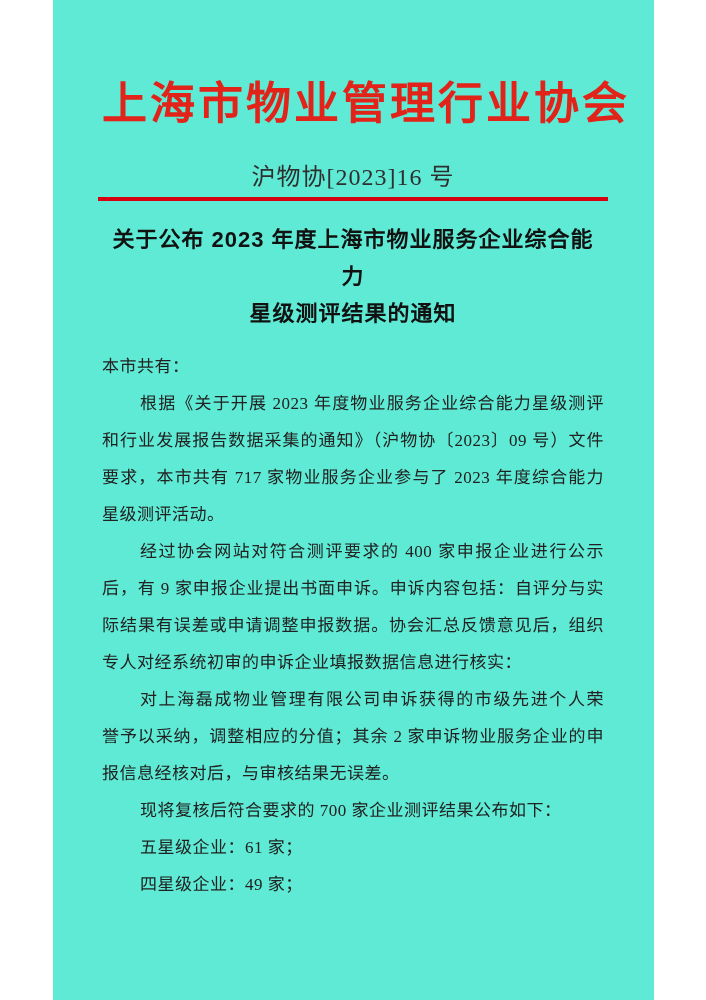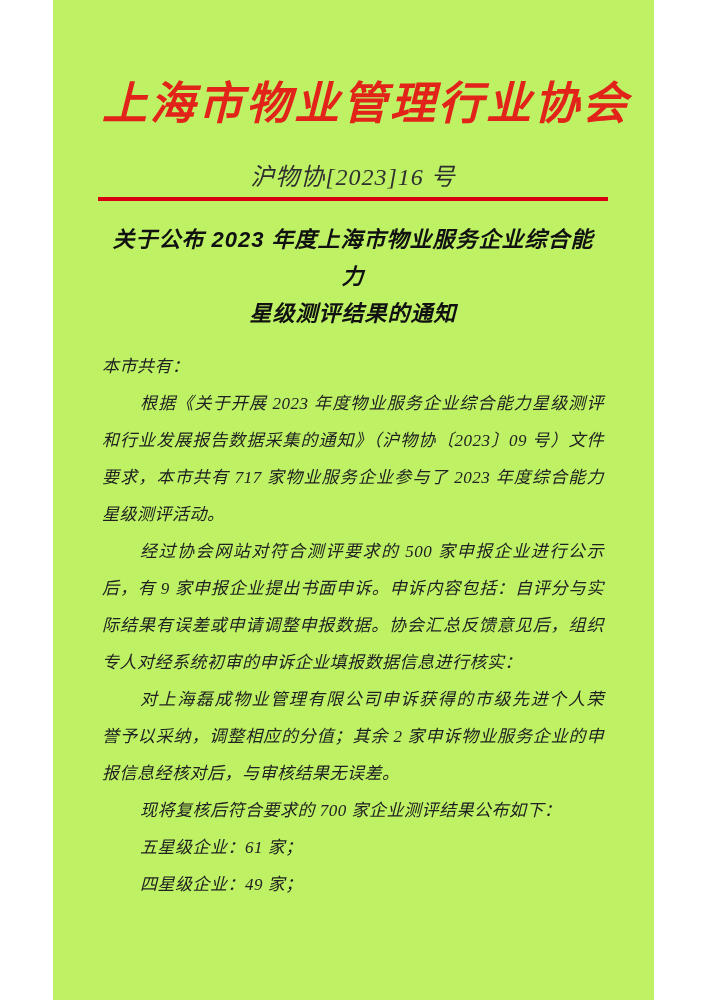--- a/index.html
+++ b/index.html
@@ -5,24 +5,23 @@
   html, body {
     margin: 0;
     padding: 0;
     background: #ffffff;
   }
   .page {
     position: relative;
     width: 601px;
     height: 1000px;
     margin: 0 auto;
-    background: #bef264;
+    background: #5eead4;
     overflow: hidden;
     font-family: "Liberation Serif", "DejaVu Serif", serif;
-    font-style: italic;
   }
   .content {
     width: 502px;
     margin: 0 auto;
   }
   
   .org-title {
     padding-top: 78px;
     font-size: 45px;
     line-height: 52px;
@@ -94,21 +93,21 @@
       <div class="notice-title-line">星级测评结果的通知</div>
     </div>
 
     <div class="body-text">
       <div class="line">本市共有：</div>
 
       <div class="line indent fill">根据《关于开展 2023 年度物业服务企业综合能力星级测评</div>
       <div class="line fill">和行业发展报告数据采集的通知》（沪物协〔2023〕09 号）文件</div>
       <div class="line fill">要求，本市共有 717 家物业服务企业参与了 2023 年度综合能力</div>
       <div class="line">星级测评活动。</div>
-      <div class="line indent fill">经过协会网站对符合测评要求的 500 家申报企业进行公示</div>
+      <div class="line indent fill">经过协会网站对符合测评要求的 400 家申报企业进行公示</div>
       <div class="line fill">后，有 9 家申报企业提出书面申诉。申诉内容包括：自评分与实</div>
       <div class="line fill">际结果有误差或申请调整申报数据。协会汇总反馈意见后，组织</div>
       <div class="line">专人对经系统初审的申诉企业填报数据信息进行核实：</div>
       <div class="line indent fill">对上海磊成物业管理有限公司申诉获得的市级先进个人荣</div>
       <div class="line fill">誉予以采纳，调整相应的分值；其余 2 家申诉物业服务企业的申</div>
       <div class="line">报信息经核对后，与审核结果无误差。</div>
       <div class="line indent">现将复核后符合要求的 700 家企业测评结果公布如下：</div>
       <div class="line indent">五星级企业：61 家；</div>
       <div class="line indent">四星级企业：49 家；</div>
     </div>

